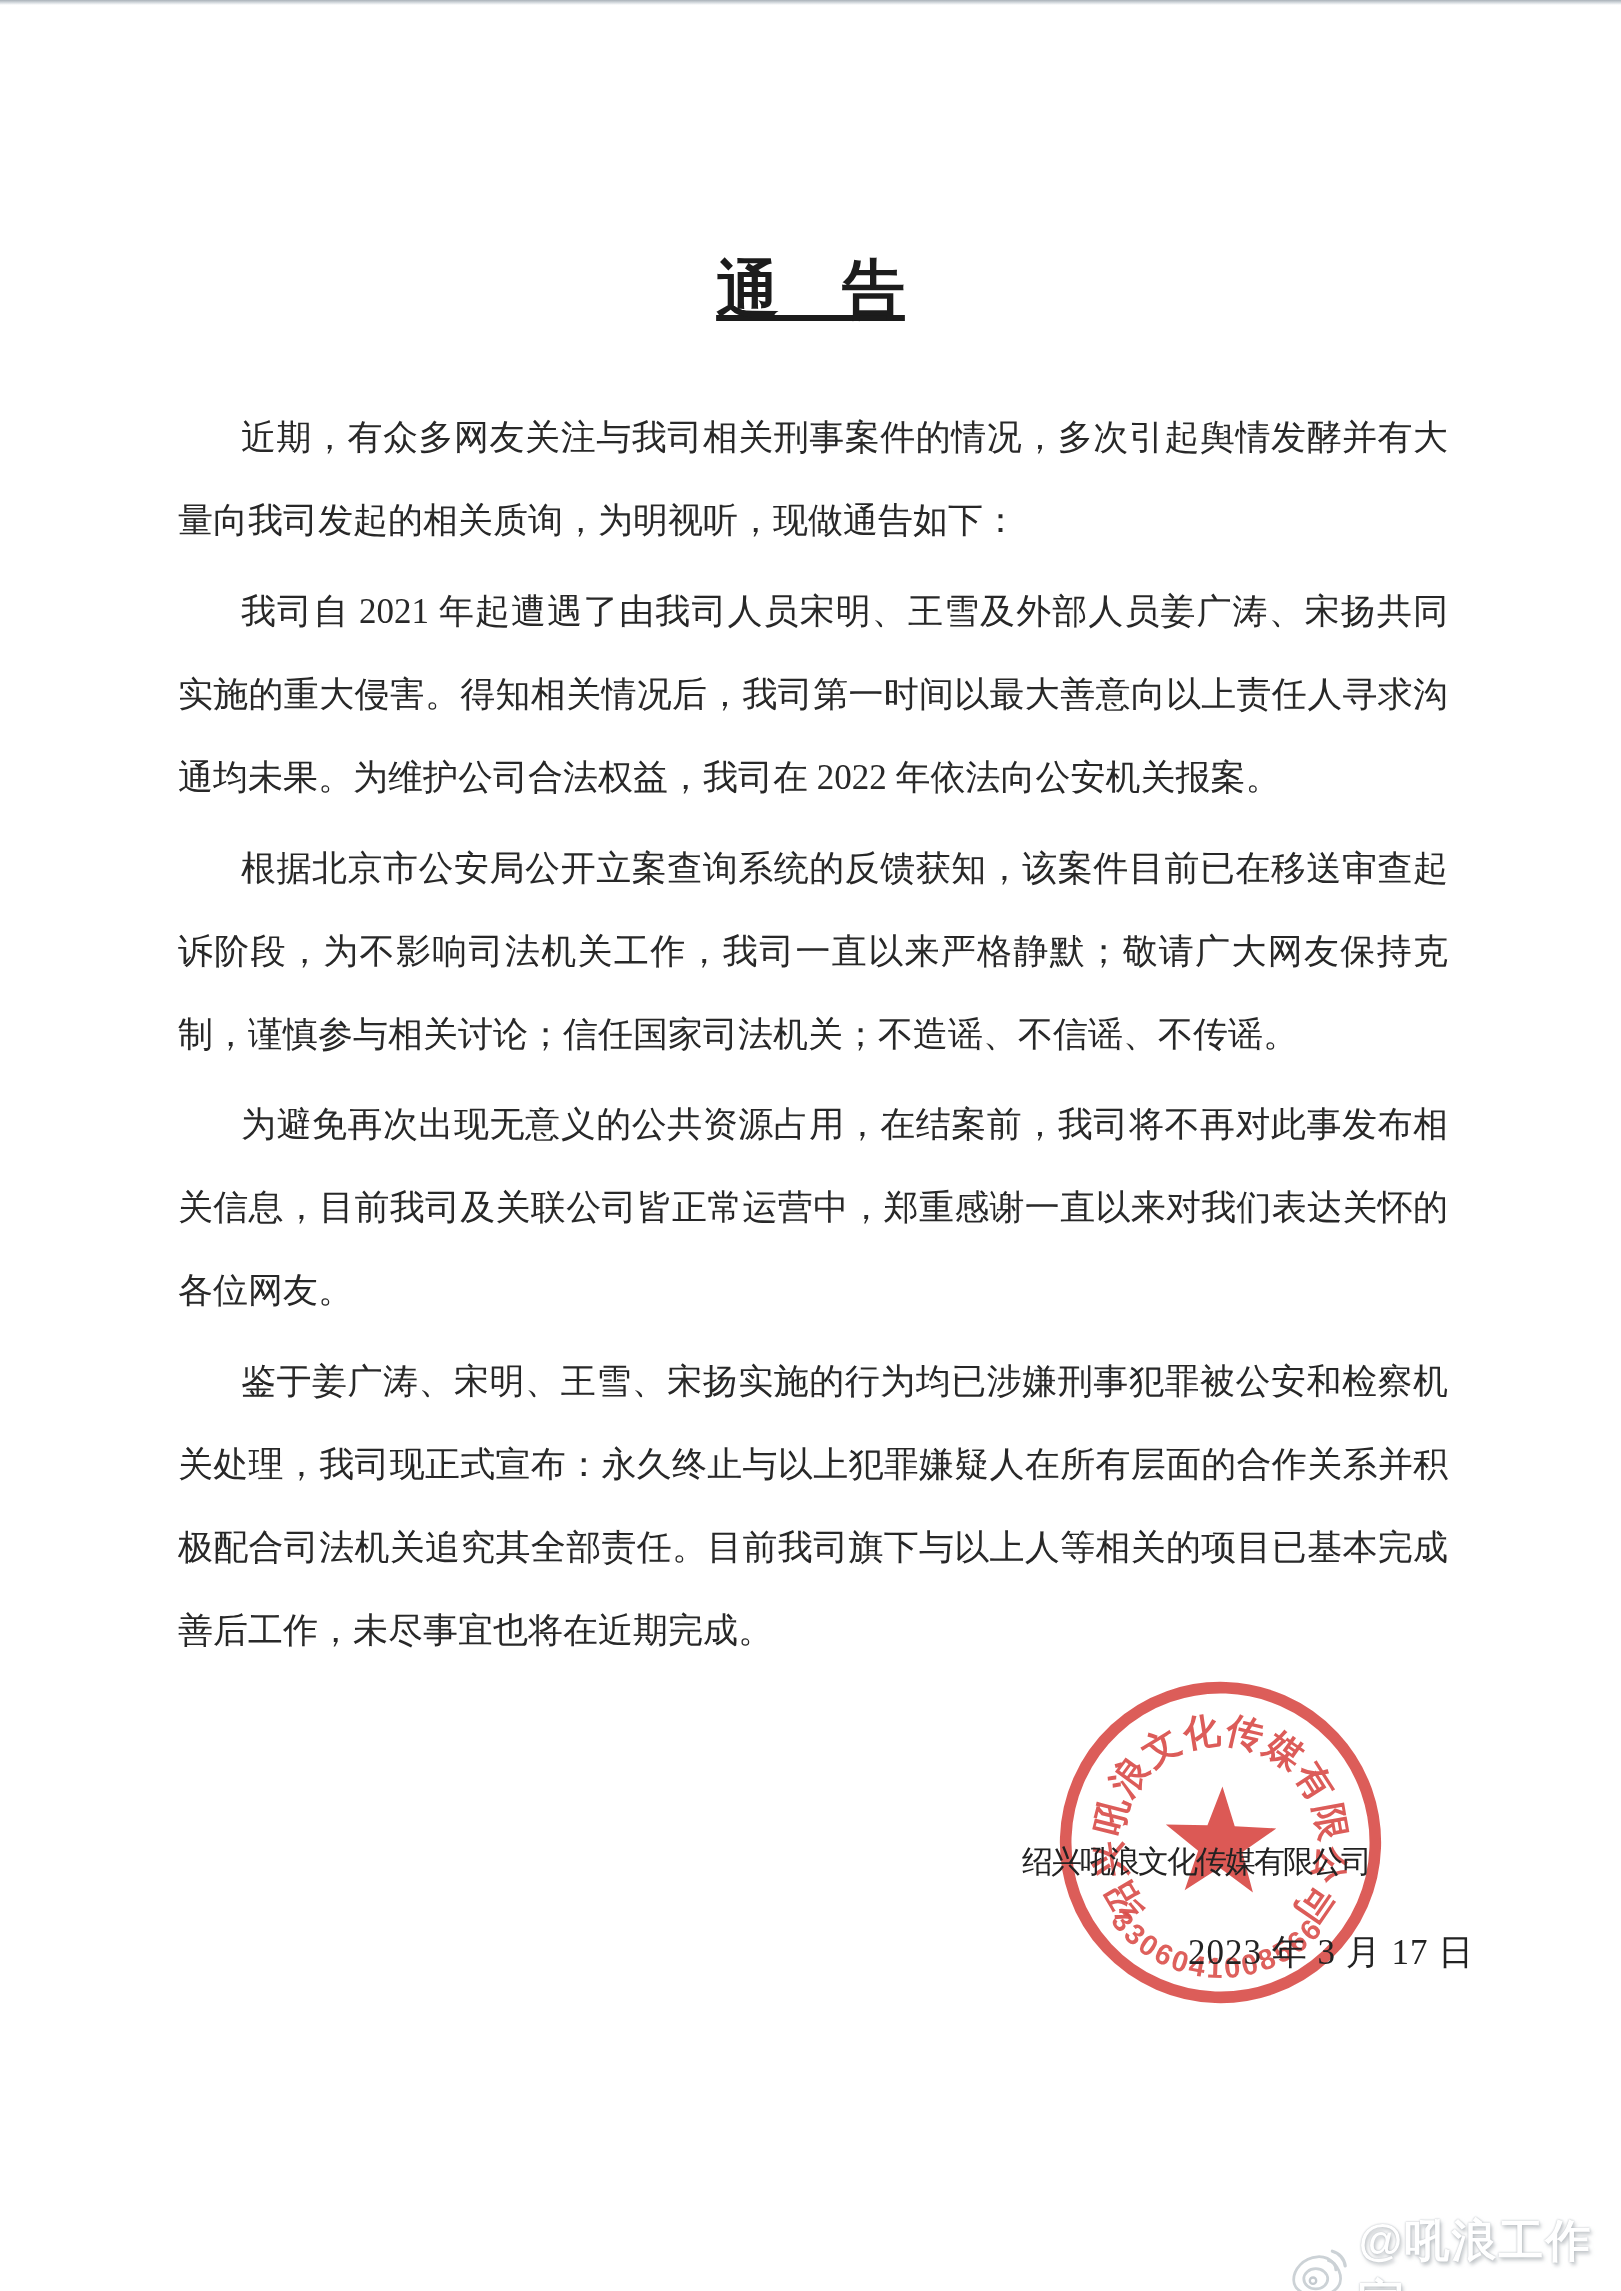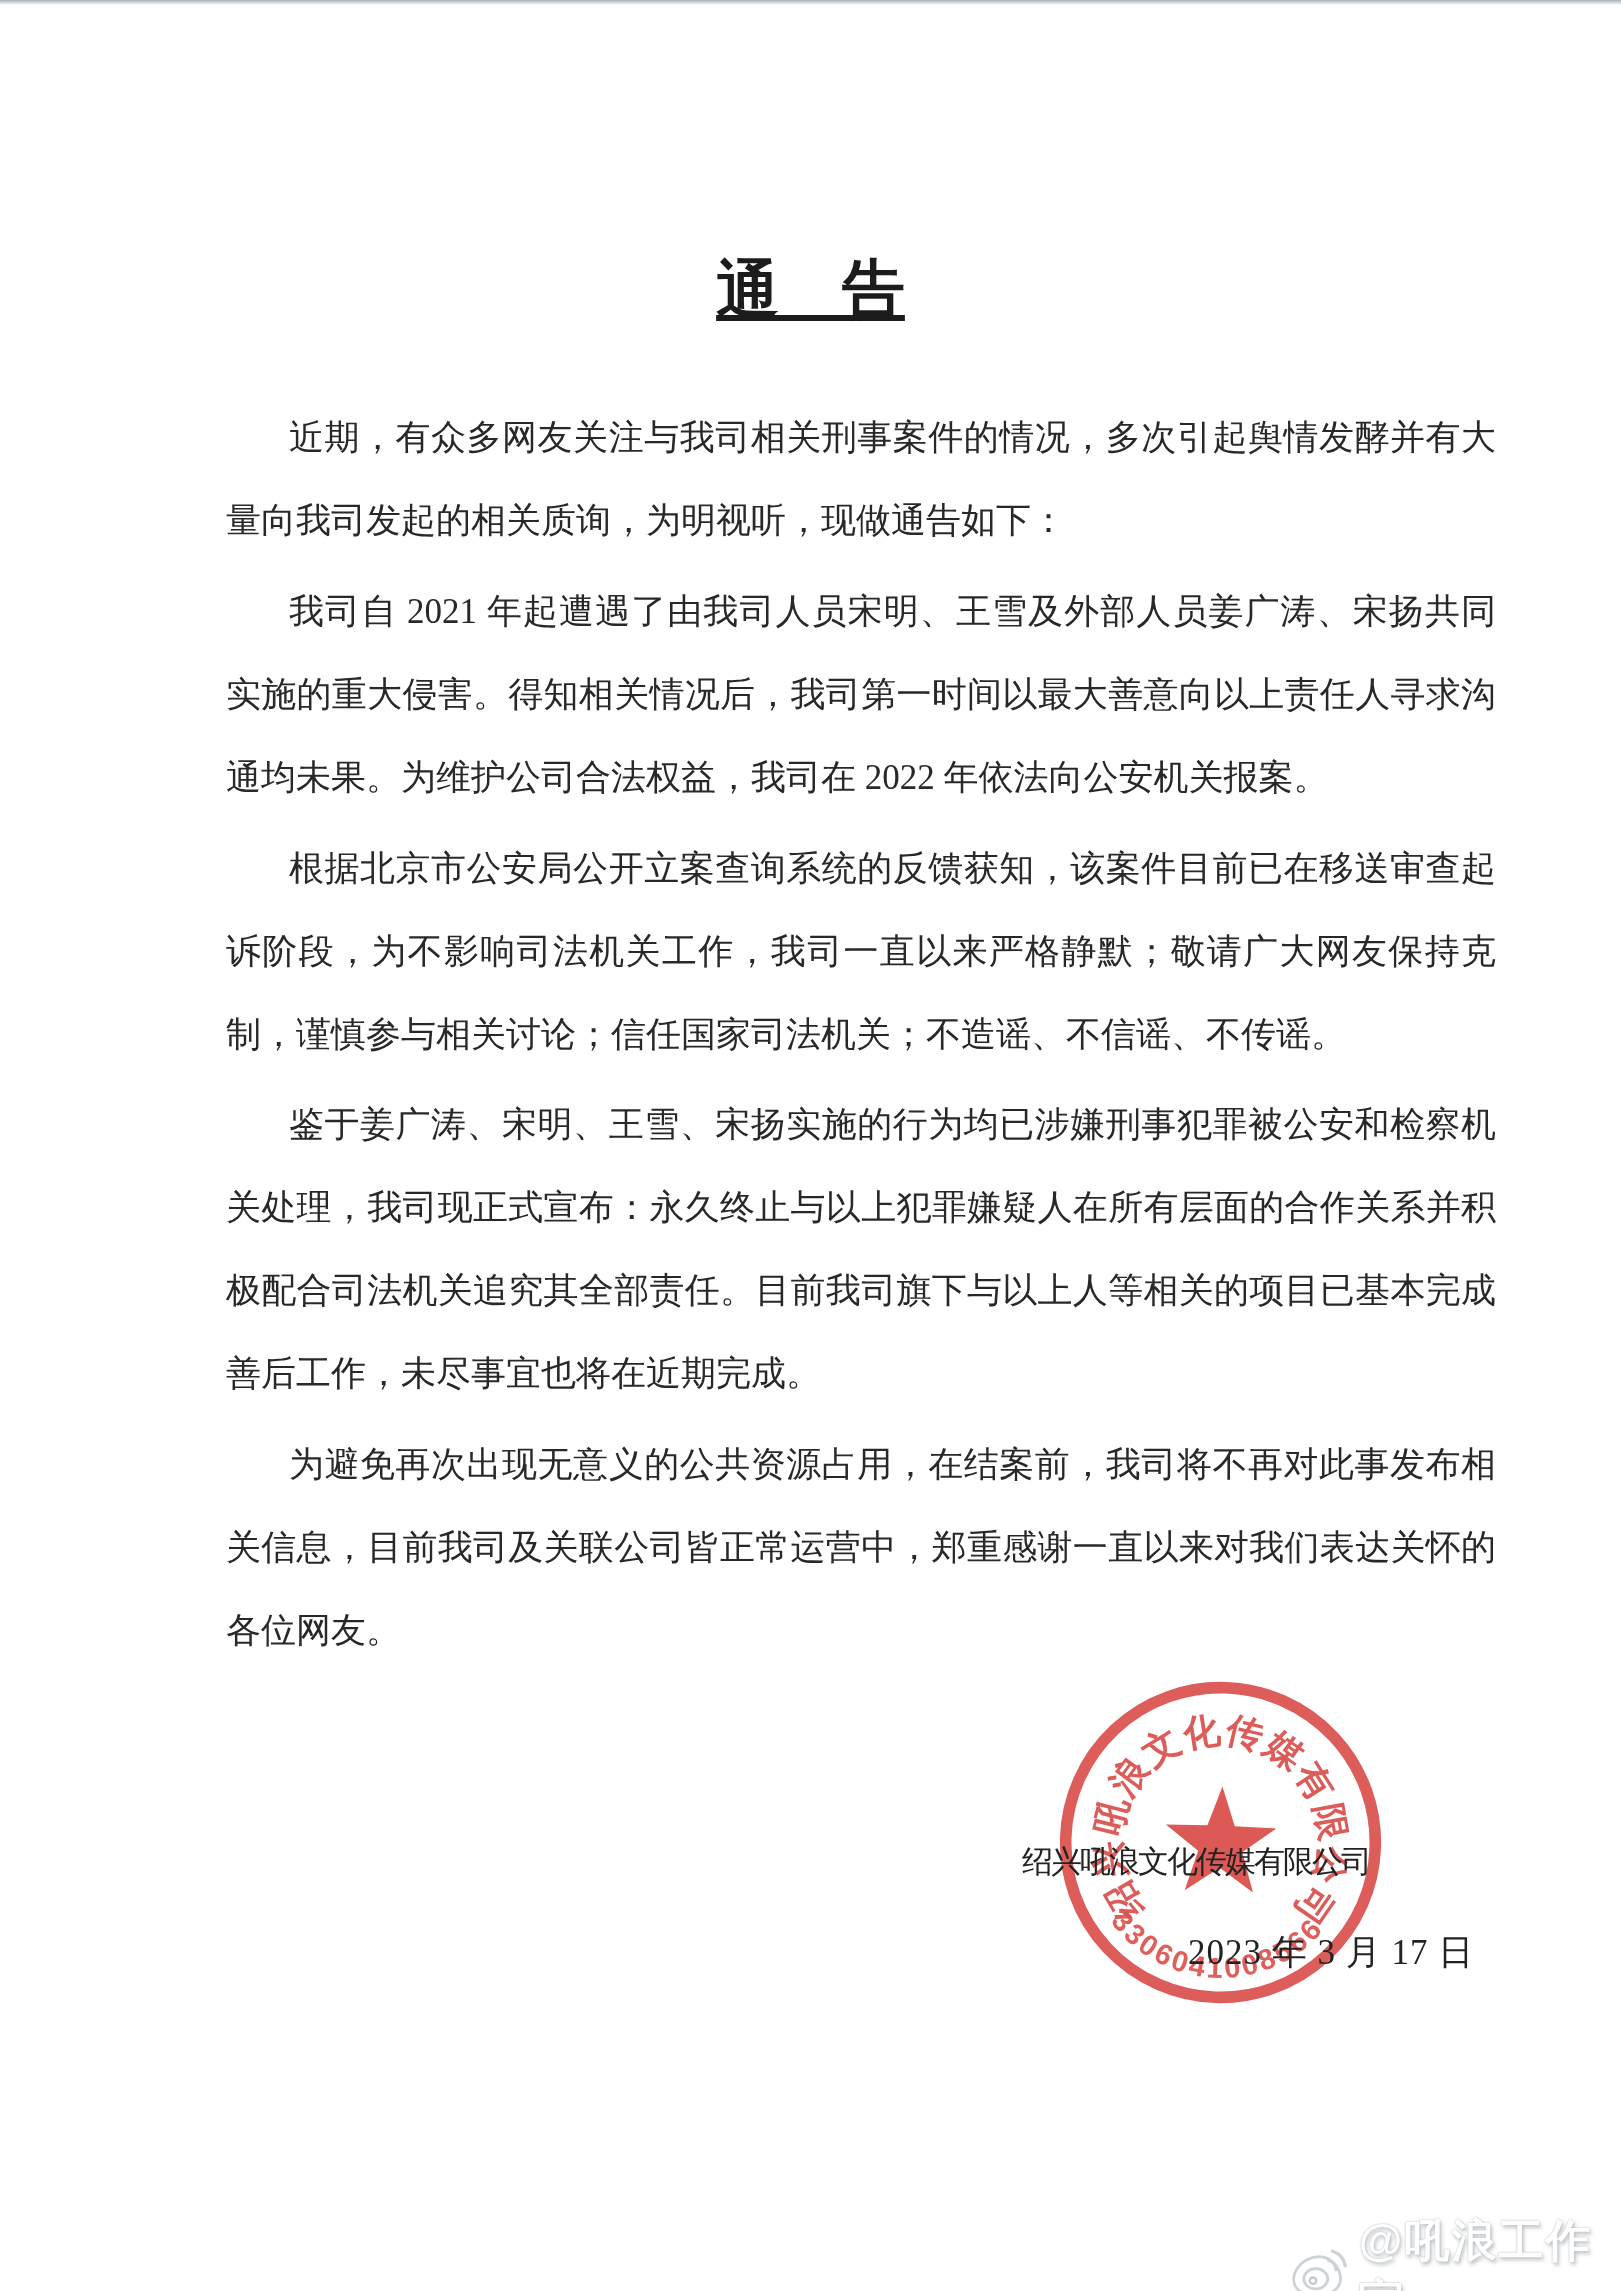--- a/index.html
+++ b/index.html
@@ -16,21 +16,21 @@
     position: absolute; top: 0; left: 0; right: 0; height: 4.9px;
     background: linear-gradient(to bottom, #a9b1b8 0%, #d8dde1 55%, #ffffff 100%);
   }
   .title {
     position: absolute; top: 259px; left: 0; width: 100%;
     margin: 0; text-align: center;
     font-size: 63px; font-weight: bold; line-height: 1;
     color: #1c1c1c; word-spacing: 47px; text-decoration: underline;
   }
   .body-text {
-    position: absolute; left: 178px; top: 396px; width: 1270px; z-index: 2; margin-left: 48px;
+    position: absolute; left: 178px; top: 396px; width: 1270px; z-index: 2;
   }
   .body-text p {
     margin: 0 0 7.8px 0;
     font-size: 35px; line-height: 83px;
     text-align: justify; text-justify: inter-ideograph;
     text-indent: 63px; color: #282828;
   }
   .seal {
     position: absolute; left: 1056px; top: 1678px;
     width: 329px; height: 329px;
@@ -69,22 +69,22 @@
 <div class="page">
 
   <div class="scan-edge"></div>
 
   <h1 class="title">通 告</h1>
 
   <div class="body-text">
     <p>近期，有众多网友关注与我司相关刑事案件的情况，多次引起舆情发酵并有大量向我司发起的相关质询，为明视听，现做通告如下：</p>
     <p>我司自 2021 年起遭遇了由我司人员宋明、王雪及外部人员姜广涛、宋扬共同实施的重大侵害。得知相关情况后，我司第一时间以最大善意向以上责任人寻求沟通均未果。为维护公司合法权益，我司在 2022 年依法向公安机关报案。</p>
     <p>根据北京市公安局公开立案查询系统的反馈获知，该案件目前已在移送审查起诉阶段，为不影响司法机关工作，我司一直以来严格静默；敬请广大网友保持克制，谨慎参与相关讨论；信任国家司法机关；不造谣、不信谣、不传谣。</p>
+    <p>为避免再次出现无意义的公共资源占用，在结案前，我司将不再对此事发布相关信息，目前我司及关联公司皆正常运营中，郑重感谢一直以来对我们表达关怀的各位网友。</p>
     <p>鉴于姜广涛、宋明、王雪、宋扬实施的行为均已涉嫌刑事犯罪被公安和检察机关处理，我司现正式宣布：永久终止与以上犯罪嫌疑人在所有层面的合作关系并积极配合司法机关追究其全部责任。目前我司旗下与以上人等相关的项目已基本完成善后工作，未尽事宜也将在近期完成。</p>
-    <p>为避免再次出现无意义的公共资源占用，在结案前，我司将不再对此事发布相关信息，目前我司及关联公司皆正常运营中，郑重感谢一直以来对我们表达关怀的各位网友。</p>
   </div>
 
   <svg class="seal" viewBox="0 0 340 340" xmlns="http://www.w3.org/2000/svg">
     <circle cx="170" cy="170" r="160" fill="none" stroke="#d7423e" stroke-width="12" opacity="0.92"></circle>
     <path id="sealArcTop" d="M 91.1 236.2 A 103 103 0 1 1 248.9 236.2" fill="none"></path>
     <text class="seal-arc" text-anchor="middle" opacity="0.92">
       <textPath href="#sealArcTop" xlink:href="#sealArcTop" startOffset="50%">绍兴吼浪文化传媒有限公司</textPath>
     </text>
     <polygon points="170,112 184.1,152.6 227.1,153.5 192.8,179.4 205.3,220.5 170,196 134.7,220.5 147.2,179.4 112.9,153.5 155.9,152.6" fill="#d7423e" opacity="0.95"></polygon>
     <path id="sealArcBottom" d="M 59.7 256.2 A 140 140 0 0 0 280.3 256.2" fill="none"></path>

